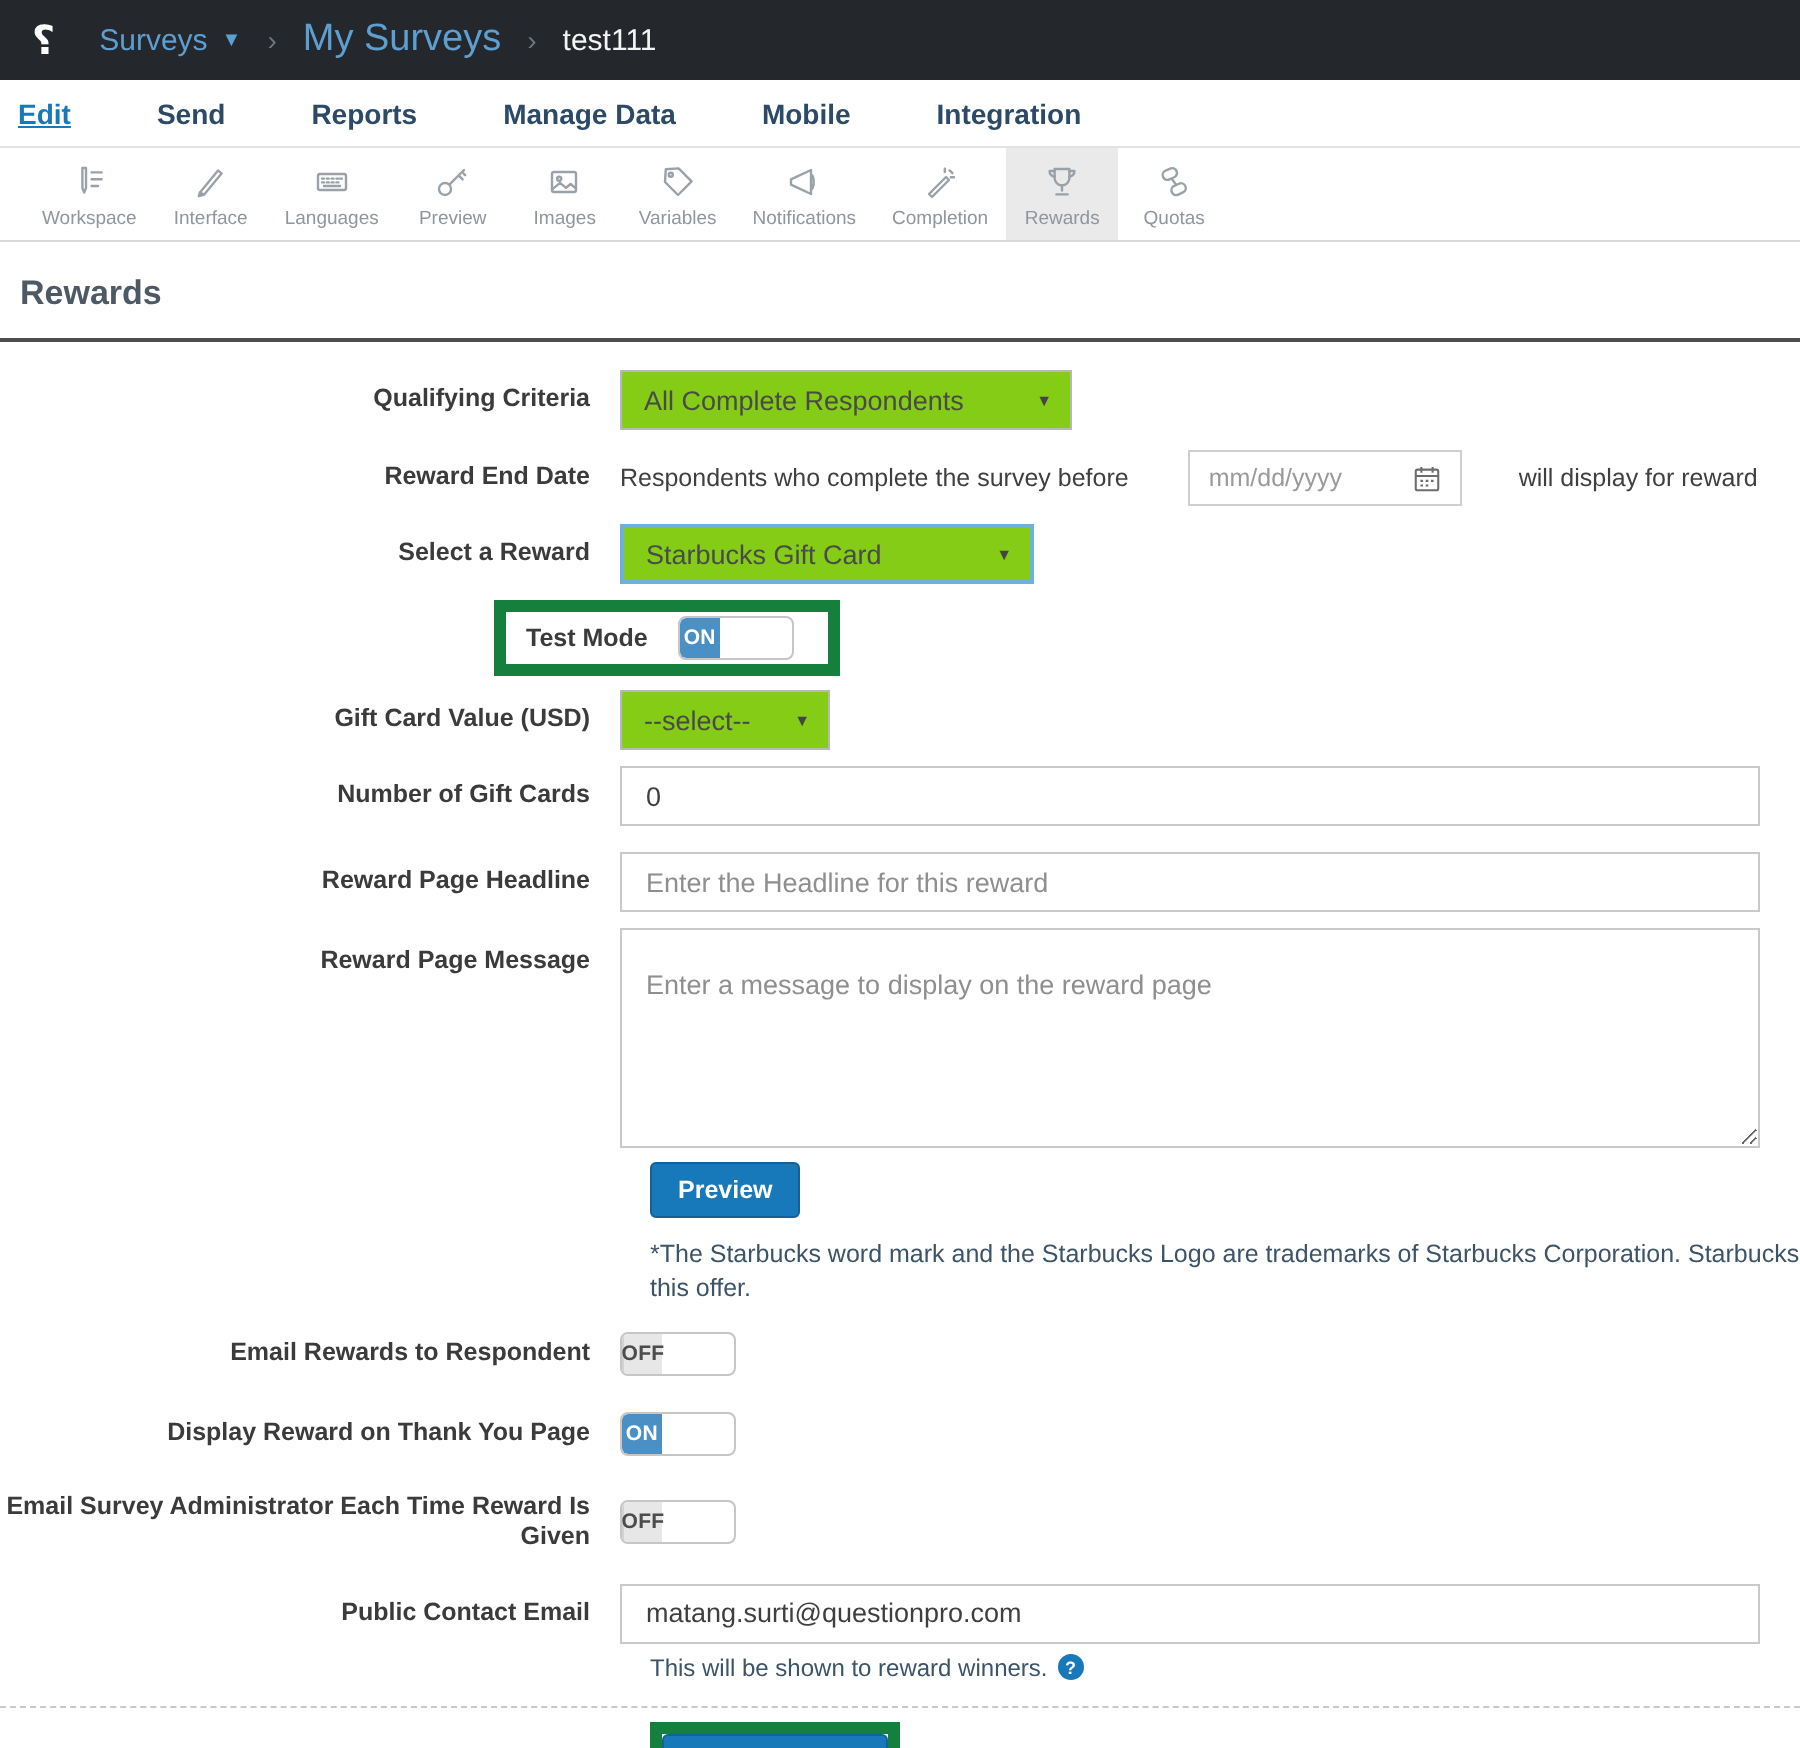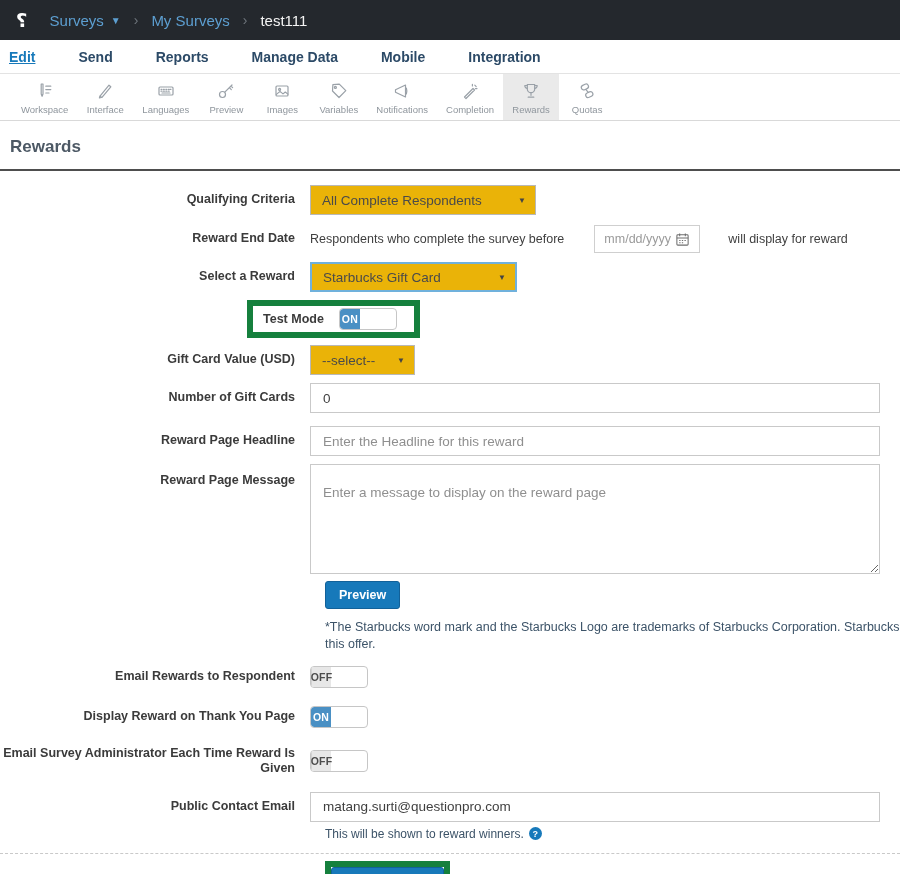--- a/index.html
+++ b/index.html
@@ -6,21 +6,21 @@
   html,body { width:900px; height:874px; overflow:hidden; background:#fff;
               font-family:"Liberation Sans", sans-serif; }
 
   
   .topbar { height:40px; background:#24282d; display:flex; align-items:center; padding:0 16px; }
   .logo { display:inline-block; transform:scaleX(-1); color:#fff; font-weight:bold;
           font-size:20px; margin-right:22px; cursor:pointer; font-family:"DejaVu Sans",sans-serif; }
   .crumb-menu { color:#5d9fd1; font-size:15px; display:flex; align-items:center; gap:7px; cursor:pointer; }
   .caret { font-size:10px; color:#5d9fd1; }
   .crumb-sep { color:#6f767d; margin:0 13px; font-size:14px; }
-  .crumb-link { color:#5d9fd1; font-size:15px; cursor:pointer; }
+  .crumb-link { color:#5d9fd1; font-size:19px; cursor:pointer; }
   .crumb-current { color:#f4f4f4; font-size:15px; }
 
   
   .tabbar { height:34px; display:flex; align-items:center; gap:43px; padding-left:9px;
             border-bottom:1px solid #e3e3e3; background:#fff; }
   .tab { font-size:14px; font-weight:bold; color:#2c4a67; cursor:pointer; }
   .tab.active { color:#1779ba; text-decoration:underline; }
 
   
   .toolbar { height:47px; display:flex; align-items:stretch; padding-left:12px;
@@ -38,28 +38,28 @@
   
   .form { padding-top:14px; }
   .row { display:flex; align-items:center; }
   .row-top { align-items:flex-start; }
   .lbl { flex:0 0 310px; width:310px; text-align:right; padding-right:15px;
          font-size:12.5px; font-weight:bold; color:#3b3b3b; line-height:1.25; }
   .row-top .lbl { padding-top:9px; }
 
   .selectbox { display:flex; align-items:center; justify-content:space-between;
                border:1px solid #b8b8b8; height:30px; padding:0 9px 0 11px;
-               font-size:13.5px; color:#4a4a4a; background:#eab308; cursor:pointer; }
+               font-size:13.5px; color:#4a4a4a; background:#84cc16; cursor:pointer; }
   .selectbox .arrow { font-size:8px; color:#444; margin-left:8px; }
   .sel-qc { width:226px; }
   .sel-reward { width:207px; border:2px solid #70b1dc; }
   .sel-gcv { width:105px; }
 
   .inline-note { font-size:12.5px; color:#3f3f3f; }
-  .datebox { width:106px; height:28px; border:1px solid #cfcfcf; display:flex; align-items:center;
+  .datebox { width:137px; height:28px; border:1px solid #cfcfcf; display:flex; align-items:center;
              justify-content:space-between; padding:0 9px; color:#9a9a9a; font-size:12.5px;
              margin-left:30px; cursor:text; }
   .datebox svg { stroke:#6d6d6d; fill:none; stroke-width:1.1; }
   .date-suffix { margin-left:28px; }
 
   .annotation { border:6px solid #15803d; }
   .testmode-box { margin-left:247px; display:inline-flex; align-items:center;
                   padding:2px 17px 2px 10px; gap:15px; }
   .testmode-lbl { font-size:12.5px; font-weight:bold; color:#3b3b3b; }
 

